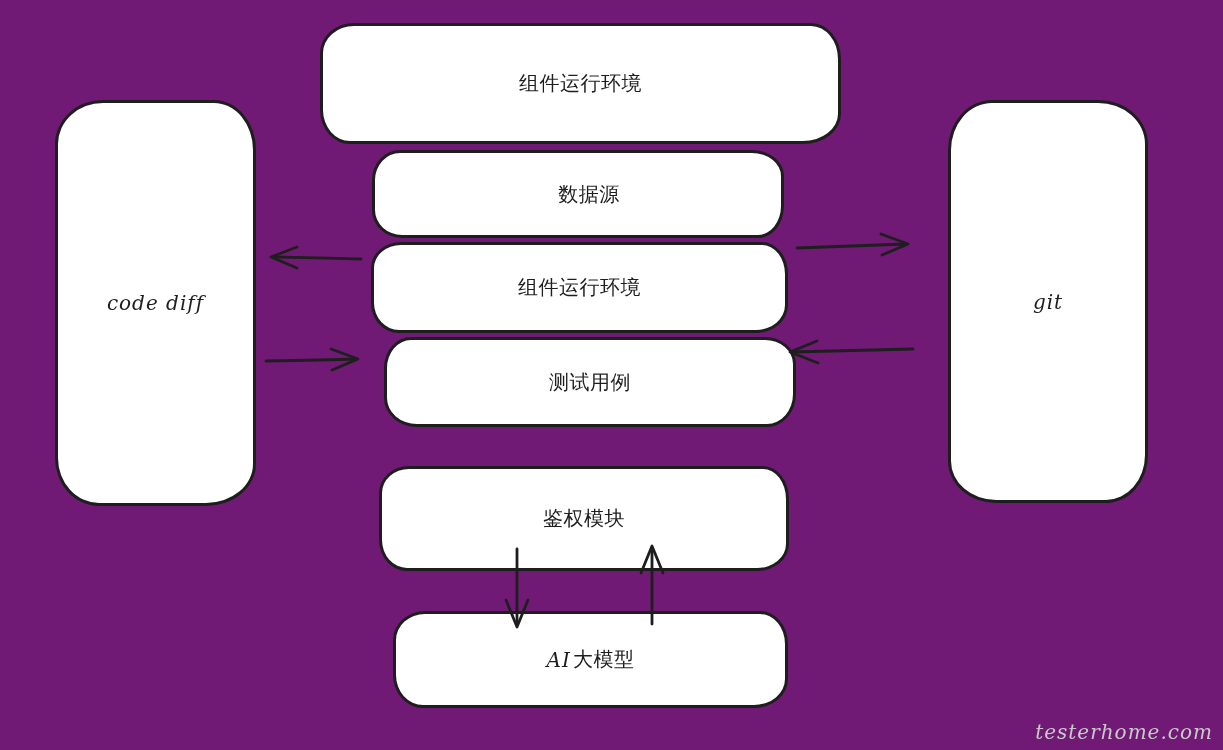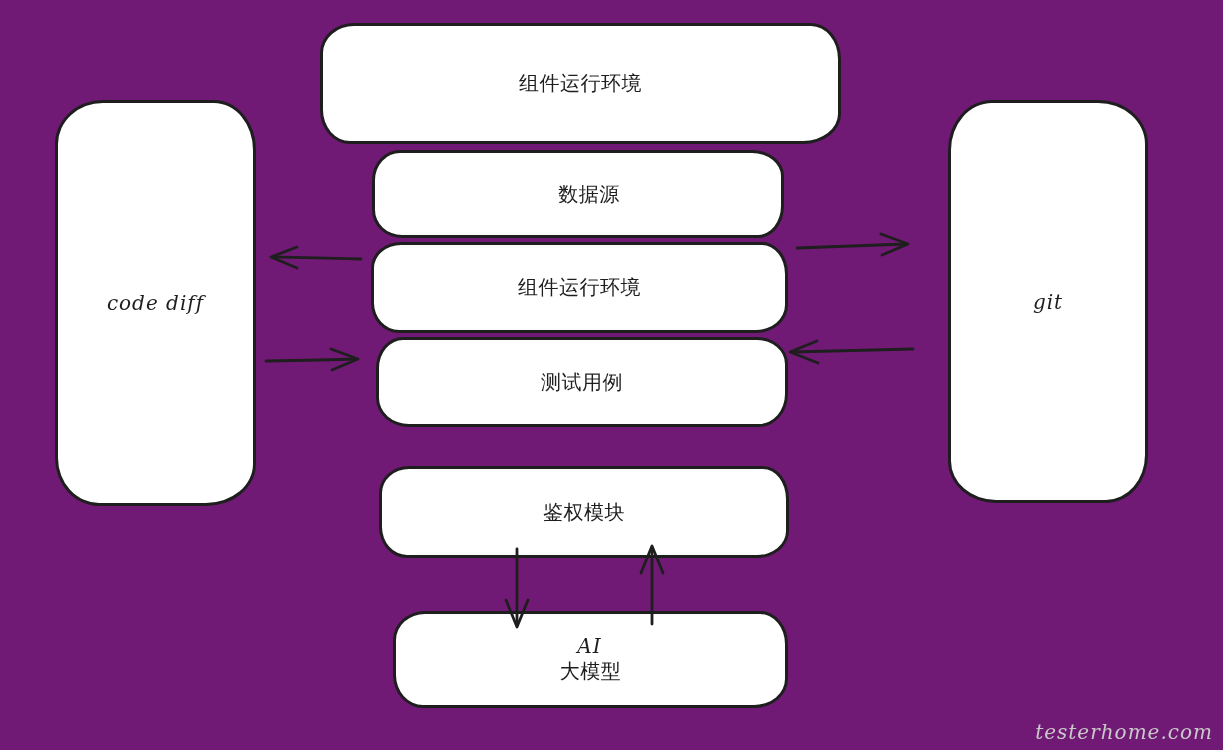--- a/index.html
+++ b/index.html
@@ -23,30 +23,30 @@
     font-size: 20px;
     letter-spacing: 0.5px;
   }
   
   .node-runtime   { left:320px; top:23px;  width:521px; height:121px;
                     border-radius: 34px 30px 38px 30px / 30px 36px 30px 34px; }
   .node-datasource{ left:372px; top:150px; width:412px; height:88px;
                     border-radius: 28px 32px 26px 30px / 30px 26px 32px 28px; padding-left: 22px; }
   .node-log       { left:371px; top:242px; width:417px; height:91px;
                     border-radius: 30px 26px 32px 28px / 26px 32px 28px 30px; }
-  .node-testcases { left:376px; top:337px; width:412px; height:90px;
+  .node-testcases { left:384px; top:337px; width:412px; height:90px;
                     border-radius: 27px 31px 29px 33px / 31px 27px 33px 29px; }
   .node-codediff  { left:55px;  top:100px; width:201px; height:406px;
                     border-radius: 48px 42px 50px 44px / 44px 50px 42px 48px; }
   .node-git       { left:928px; top:100px; width:200px; height:403px;
                     border-radius: 44px 50px 42px 48px / 50px 44px 48px 42px; margin-left: 20px; }
-  .node-auth      { left:379px; top:466px; width:410px; height:92px;
+  .node-auth      { left:379px; top:466px; width:410px; height:105px;
                     border-radius: 30px 26px 32px 28px / 27px 33px 27px 31px; }
   .node-ai        { left:393px; top:611px; width:395px; height:97px;
-                    border-radius: 32px 28px 34px 30px / 29px 33px 29px 33px; flex-direction: column; }
+                    border-radius: 32px 28px 34px 30px / 29px 33px 29px 33px; }
 
   .hand {
     font-family: "DejaVu Serif", "Liberation Serif", serif;
     font-style: italic;
     font-size: 20px;
     letter-spacing: 1px;
   }
   .node-ai .hand { margin-right: 2px; }
 
   .arrows {

